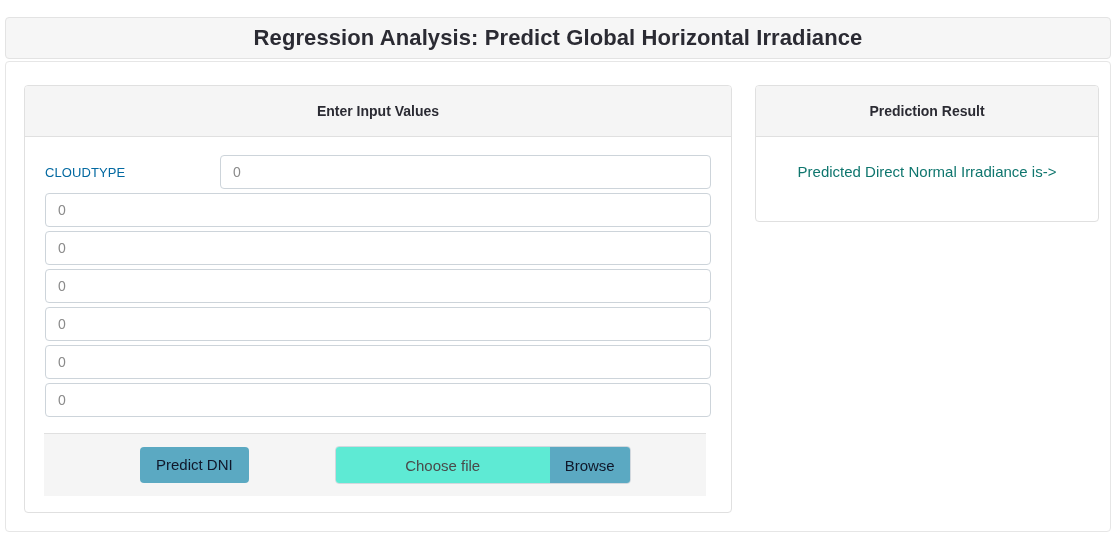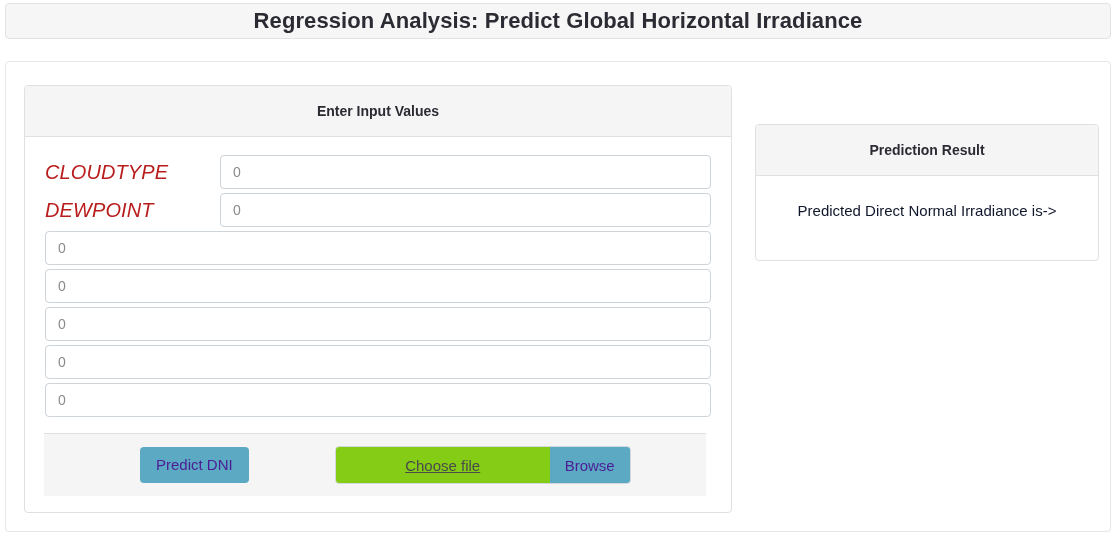--- a/index.html
+++ b/index.html
@@ -18,23 +18,23 @@
     position: relative;
     width: 1116px;
     height: 537px;
     box-sizing: border-box;
   }
 
   
   .title-panel {
     position: absolute;
     left: 5px;
-    top: 3px;
+    top: 17px;
     width: 1106px;
-    height: 36px;
+    height: 42px;
     background: #f6f6f6;
     border: 1px solid #e3e3e3;
     border-radius: 4px;
     box-sizing: border-box;
     display: flex;
     align-items: center;
     justify-content: center;
   }
   .title-text {
     font-size: 22px;
@@ -94,25 +94,24 @@
     box-sizing: border-box;
   }
   .form-row {
     display: flex;
     align-items: center;
     height: 38px;
   }
   .form-label {
     width: 175px;
     flex: 0 0 175px;
-    font-size: 20px;
-    color: #b91c1c;
+    font-size: 13px;
+    color: #0369a1;
     letter-spacing: .1px;
     white-space: nowrap;
-    font-style: italic;
   }
   .form-input {
     flex: 1 1 auto;
     height: 34px;
     border: 1px solid #cdd4da;
     border-radius: 4px;
     background: #ffffff;
     font-family: "Liberation Sans", sans-serif;
     font-size: 14px;
     color: #333333;
@@ -138,21 +137,21 @@
     display: flex;
     align-items: center;
     padding: 0 22px;
   }
   .btn {
     font-family: "Liberation Sans", sans-serif;
     font-size: 15px;
     border: none;
     border-radius: 4px;
     cursor: pointer;
-    color: #4c1d95;
+    color: #0f172a;
     background: #5ba9c2;
     padding: 0 16px;
     height: 36px;
     line-height: 36px;
     white-space: nowrap;
   }
   .predict-btn {
     margin-left: 74px;
   }
 
@@ -166,55 +165,53 @@
     overflow: hidden;
     background: #ffffff;
   }
   .file-field {
     width: 214px;
     display: flex;
     align-items: center;
     justify-content: center;
     font-size: 15px;
     color: #4a4a4a;
-    background: #84cc16;
+    background: #5eead4;
     padding-right: 0;
     box-sizing: border-box;
-    text-decoration: underline;
   }
   .browse-btn {
     border-radius: 0;
     height: auto;
     line-height: normal;
     display: flex;
     align-items: center;
     justify-content: center;
     padding: 0 15px;
     text-align: right;
   }
 
   
   .result-panel {
     left: 749px;
     top: 23px;
     width: 344px;
     height: 137px;
-    margin-top: 39px;
   }
   .result-body {
     height: 84px;
     display: flex;
     align-items: flex-start;
     justify-content: center;
     padding-top: 26px;
     box-sizing: border-box;
   }
   .result-text {
     font-size: 15px;
-    color: #0f172a;
+    color: #0f766e;
     text-align: center;
     white-space: nowrap;
   }
 </style>
 </head>
 <body>
 
 <div class="page">
 
   <div class="title-panel">
@@ -229,21 +226,20 @@
       </div>
 
       <div class="form-body">
 
         <div class="form-row">
           <span class="form-label">CLOUDTYPE</span>
           <input class="form-input" type="text" placeholder="0" style="">
         </div>
 
         <div class="form-row">
-          <span class="form-label">DEWPOINT</span>
           <input class="form-input" type="text" placeholder="0" style="">
         </div>
 
         <div class="form-row">
           <input class="form-input" type="text" placeholder="0" style="">
         </div>
 
         <div class="form-row">
           <input class="form-input" type="text" placeholder="0" style="">
         </div>

